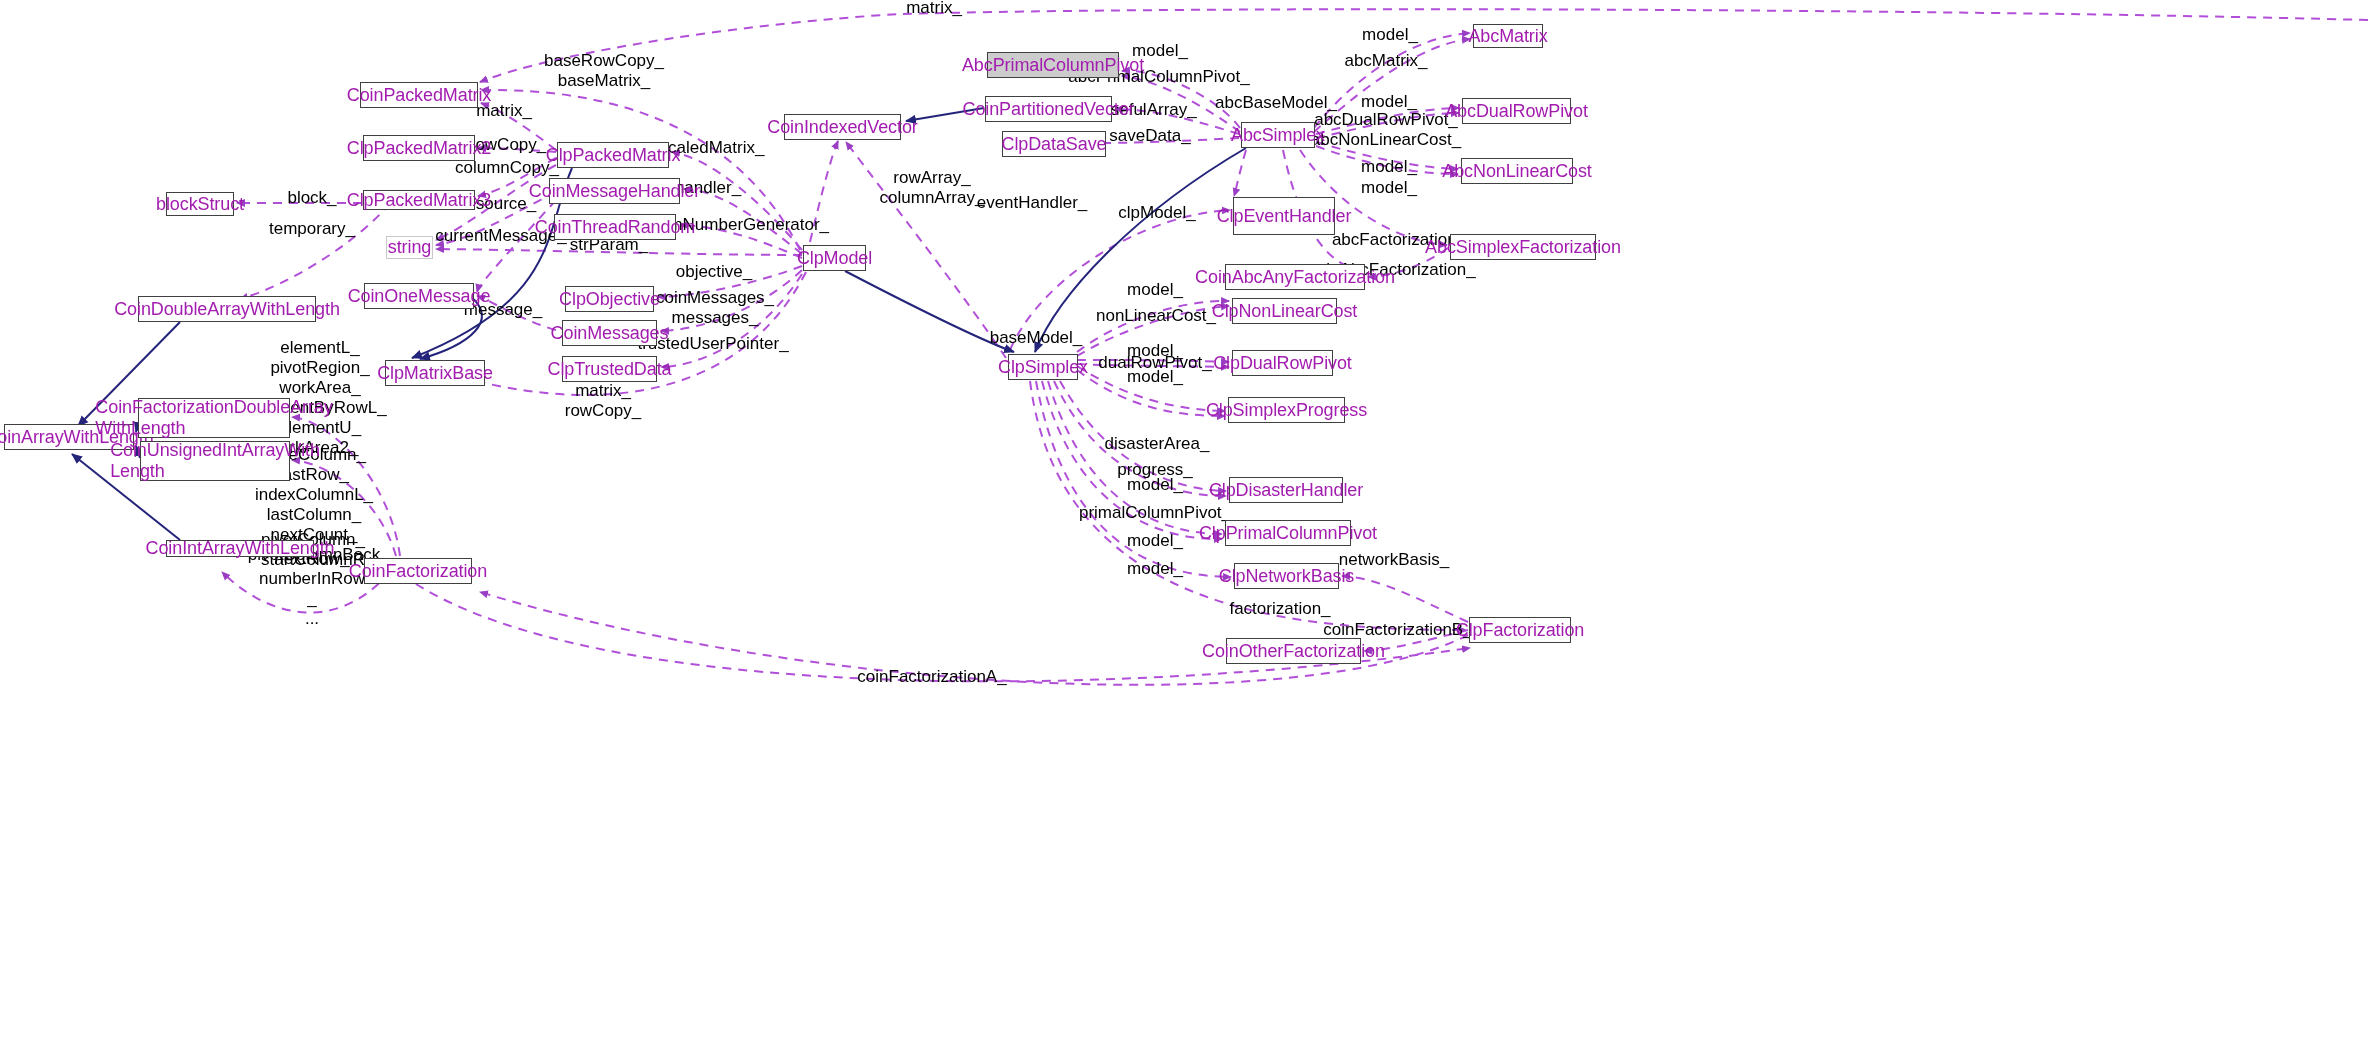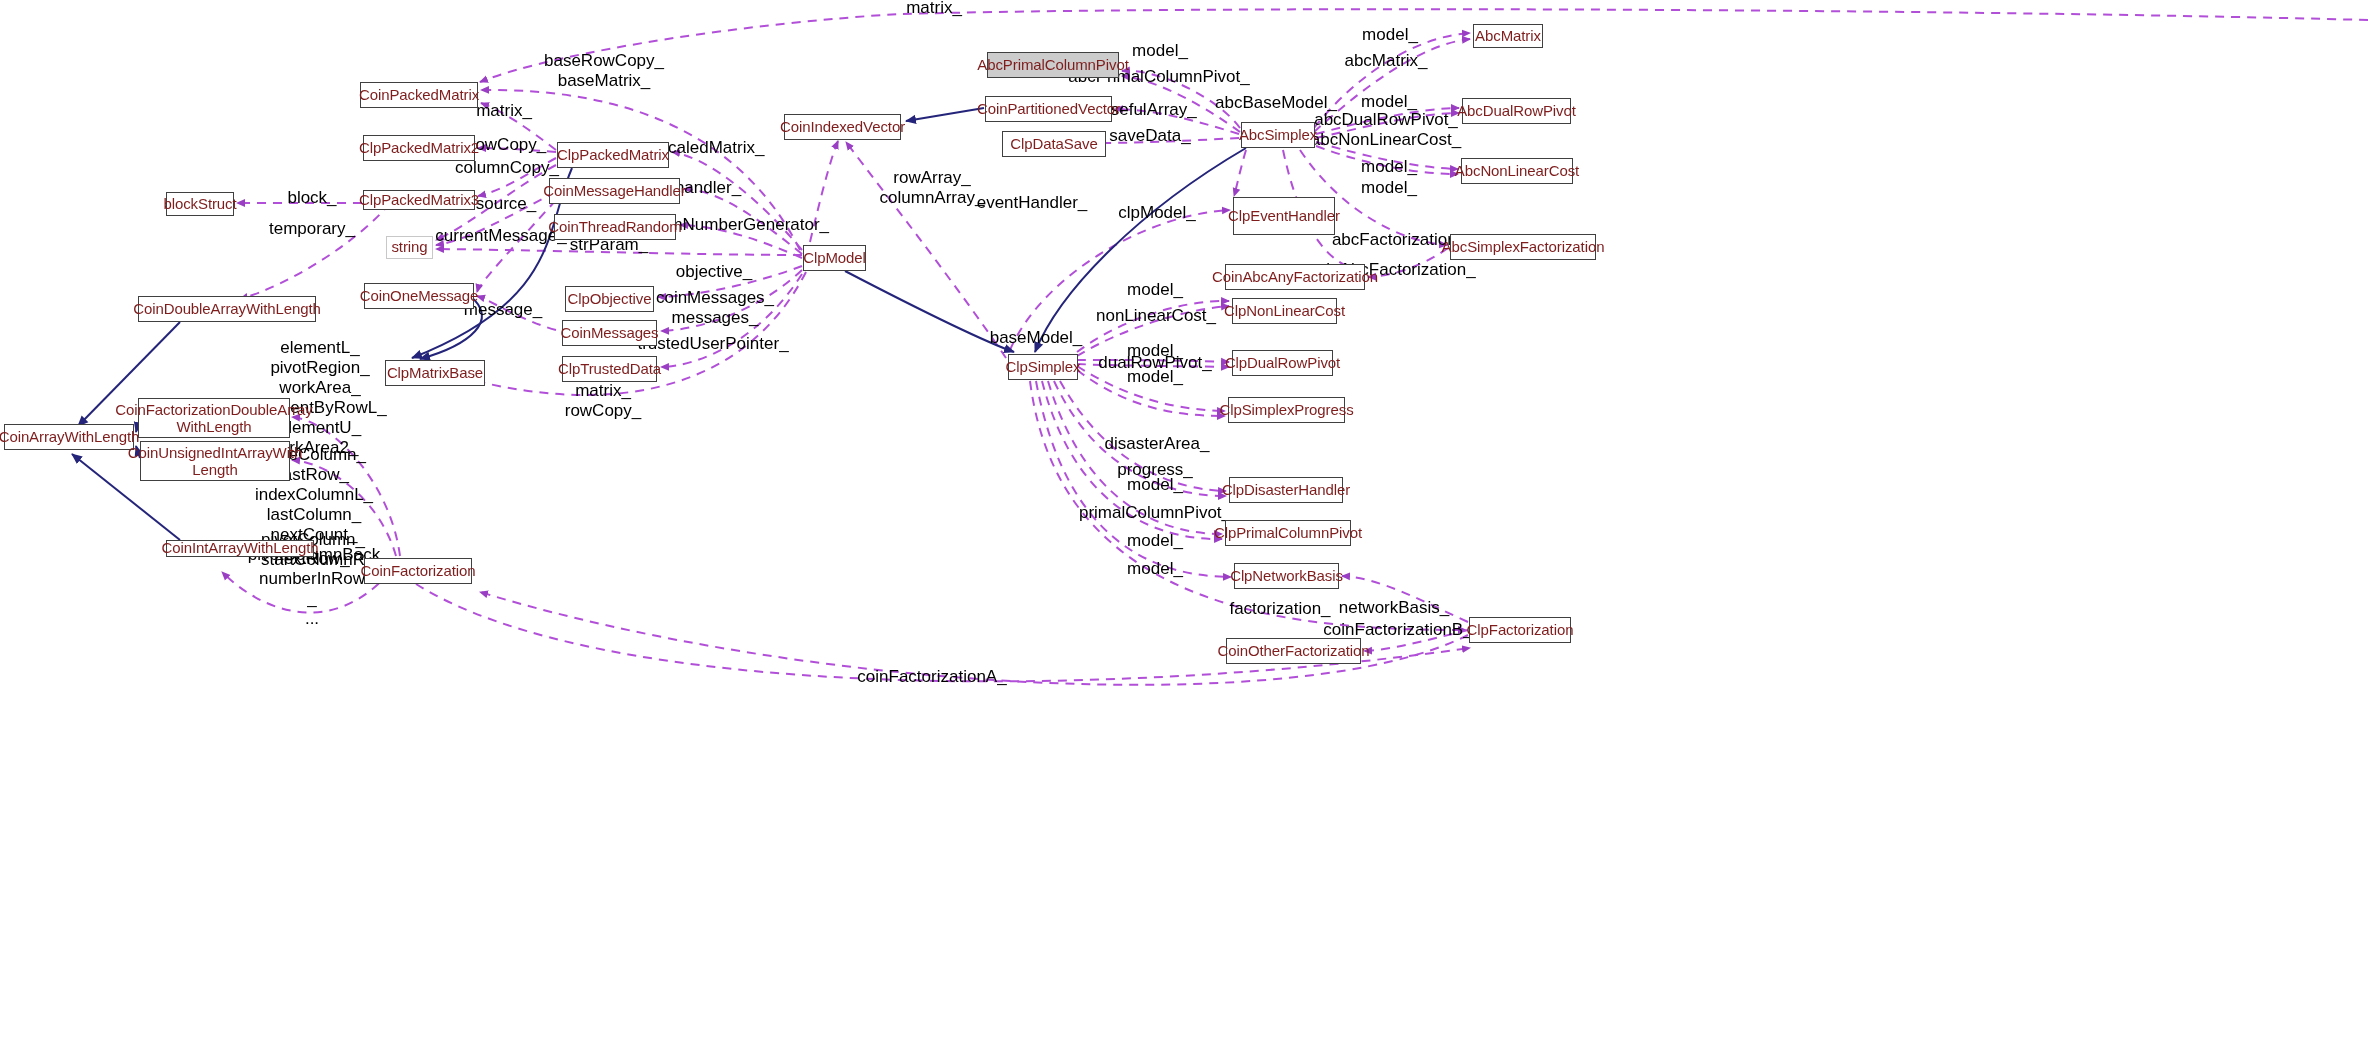--- a/index.html
+++ b/index.html
@@ -16,27 +16,26 @@
     position:absolute;
     left:0;top:0;
     width:2368px;height:1037px;
     pointer-events:none;
   }
   .node{
     position:absolute;
     box-sizing:border-box;
     border:1px solid #404040;
     background:#ffffff;
-    color:#7f1d1d;
-    font-size:15px;
+    color:#a21caf;
+    font-size:18px;
     line-height:1.12;
     display:flex;
     align-items:center;
     justify-content:center;
-    text-align:center;
     white-space:nowrap;
     letter-spacing:-0.1px;
     z-index:3;
   }
   .node.two-line{white-space:normal;line-height:1.15;}
   .node.gray{background:#cccccc;}
   .node.faint{border:1px solid #c8c8c8;}
   .elabel{
     position:absolute;
     font-size:17px;
@@ -279,21 +278,21 @@
       <div class="elabel" style="left: 1155px; top: 351px;">model_</div>
       <div class="elabel" style="left: 1155px; top: 363px;">dualRowPivot_</div>
       <div class="elabel" style="left: 1155px; top: 377px;">model_</div>
       <div class="elabel" style="left: 1036px; top: 338px;">baseModel_</div>
       <div class="elabel" style="left: 1155px; top: 422px; margin-top: 48px;">progress_</div>
       <div class="elabel" style="left: 1157px; top: 444px;">disasterArea_</div>
       <div class="elabel" style="left: 1155px; top: 485px;">model_</div>
       <div class="elabel" style="left: 1155px; top: 513px;">primalColumnPivot_</div>
       <div class="elabel" style="left: 1155px; top: 541px;">model_</div>
       <div class="elabel" style="left: 1155px; top: 569px;">model_</div>
-      <div class="elabel" style="left: 1394px; top: 560px; margin-top: 48px;">networkBasis_</div>
+      <div class="elabel" style="left: 1394px; top: 560px;">networkBasis_</div>
       <div class="elabel" style="left: 1280px; top: 609px;">factorization_</div>
       <div class="elabel" style="left: 1398px; top: 630px;">coinFactorizationB_</div>
       <div class="elabel" style="left: 932px; top: 677px;">coinFactorizationA_</div>
       <div class="elabel" style="left: 320px; top: 388px;">elementL_
 pivotRegion_
 workArea_
 elementByRowL_
 elementU_</div>
       <div class="elabel" style="left: 313px; top: 448px;">workArea2_</div>
       <div class="elabel" style="left: 314px; top: 505px;">saveColumn_

